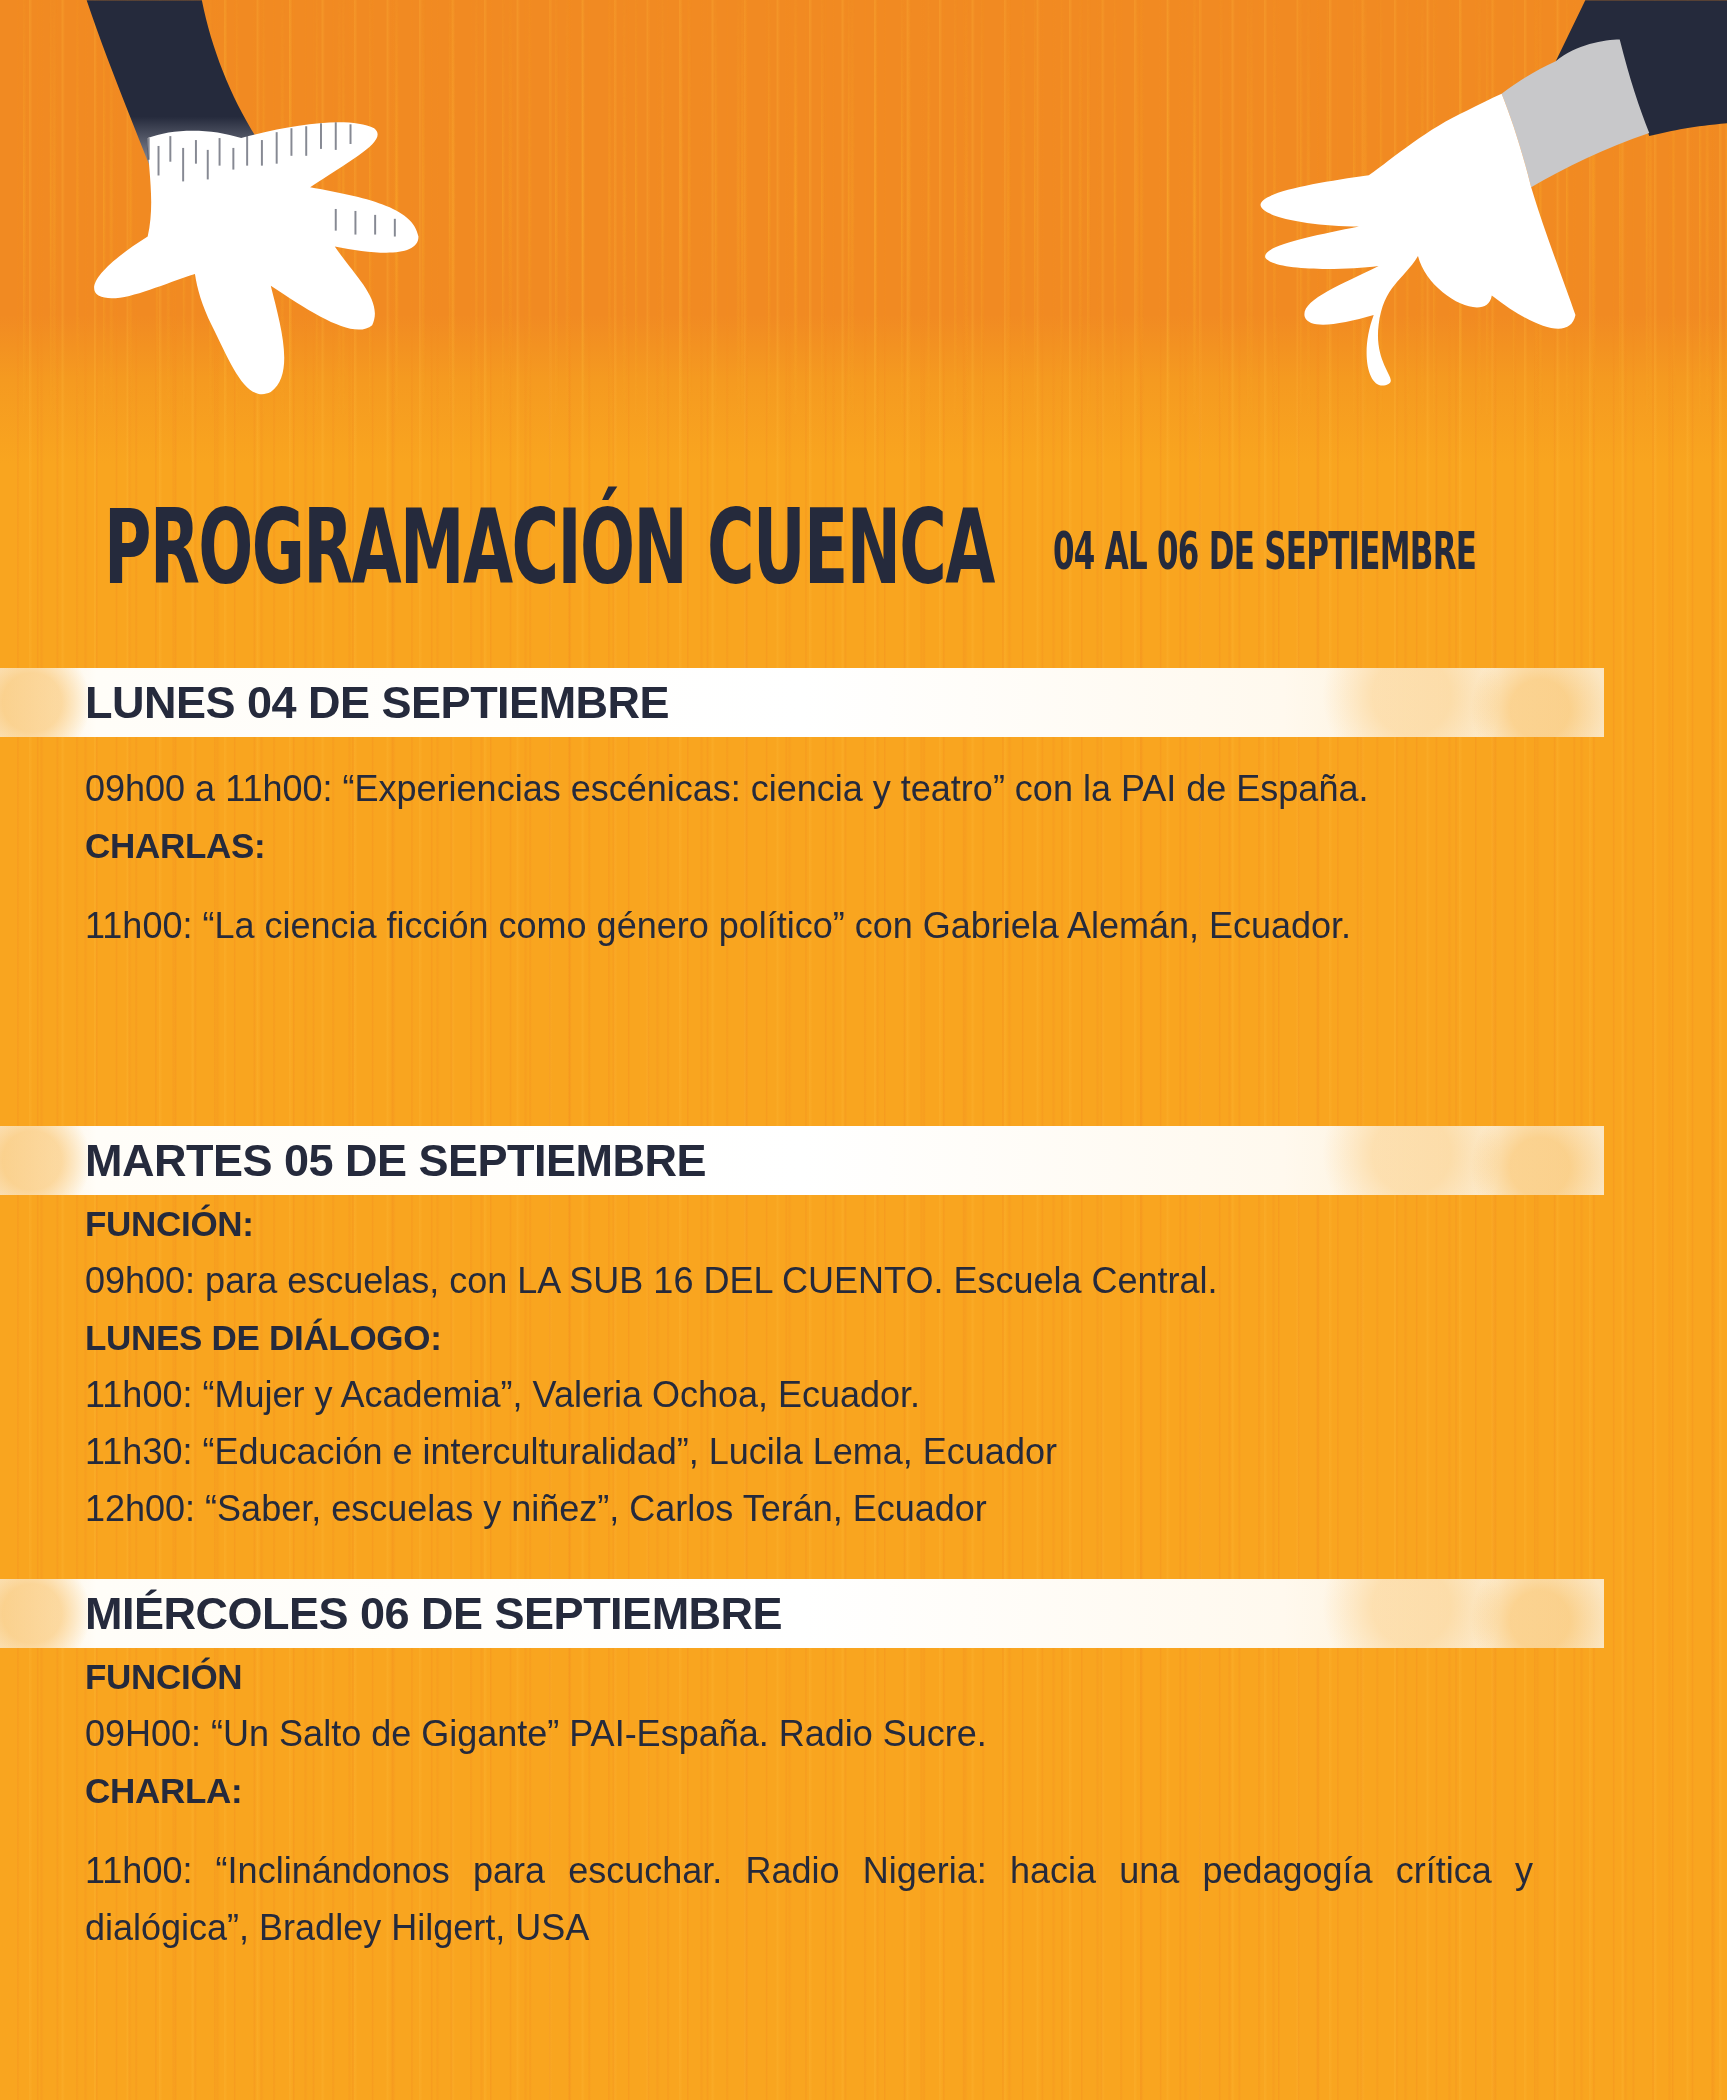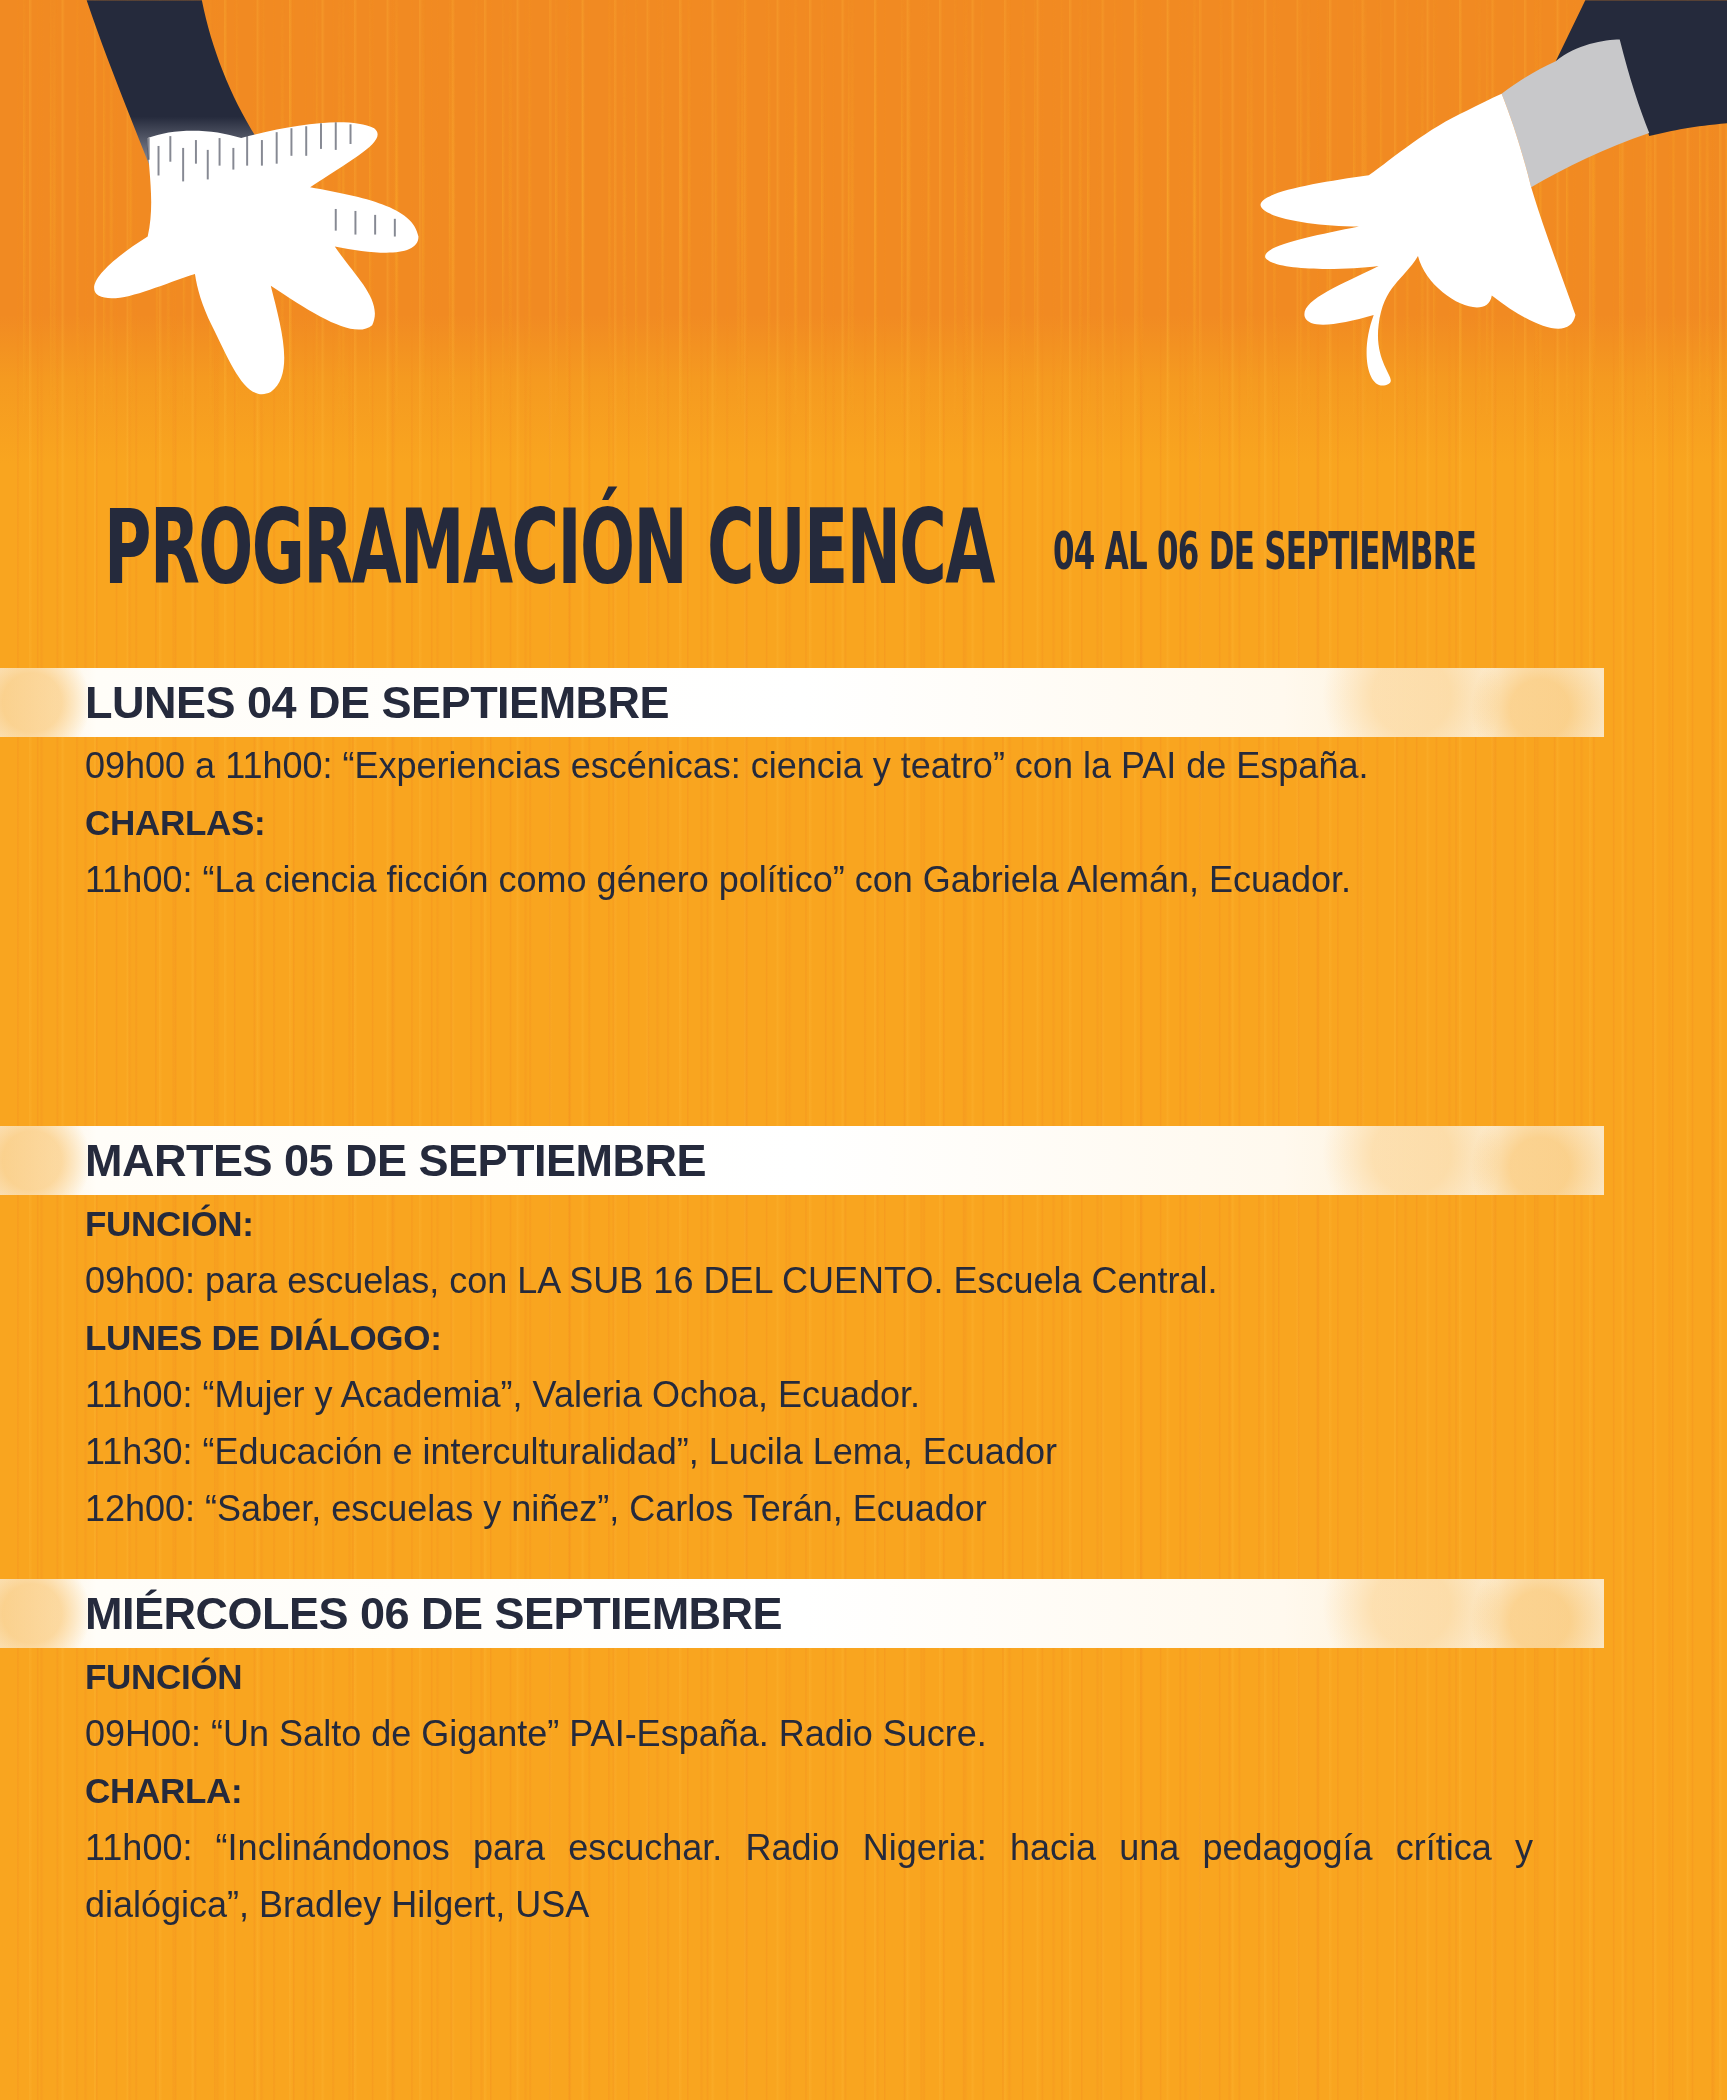--- a/index.html
+++ b/index.html
@@ -101,21 +101,21 @@
       line-height: 57px;
       color: #252A3C;
       letter-spacing: -0.3px;
     }
     .entry {
       font-family: "Liberation Sans", sans-serif;
       font-size: 36px;
       line-height: 57px;
       color: #252A3C;
     }
-    .entry.justify { text-align: justify; text-align-last: left; }
+    .entry.justify { text-align: justify; text-align-last: left; margin-top: 23px; }
   </style>
 </head>
 <body>
 
 <div class="bg-top"></div>
 <div class="bg-texture-top"></div>
 <div class="bg-texture"></div>
 
 <svg class="hand hand-left" viewBox="0 0 520 420" xmlns="http://www.w3.org/2000/svg">
   <defs>

